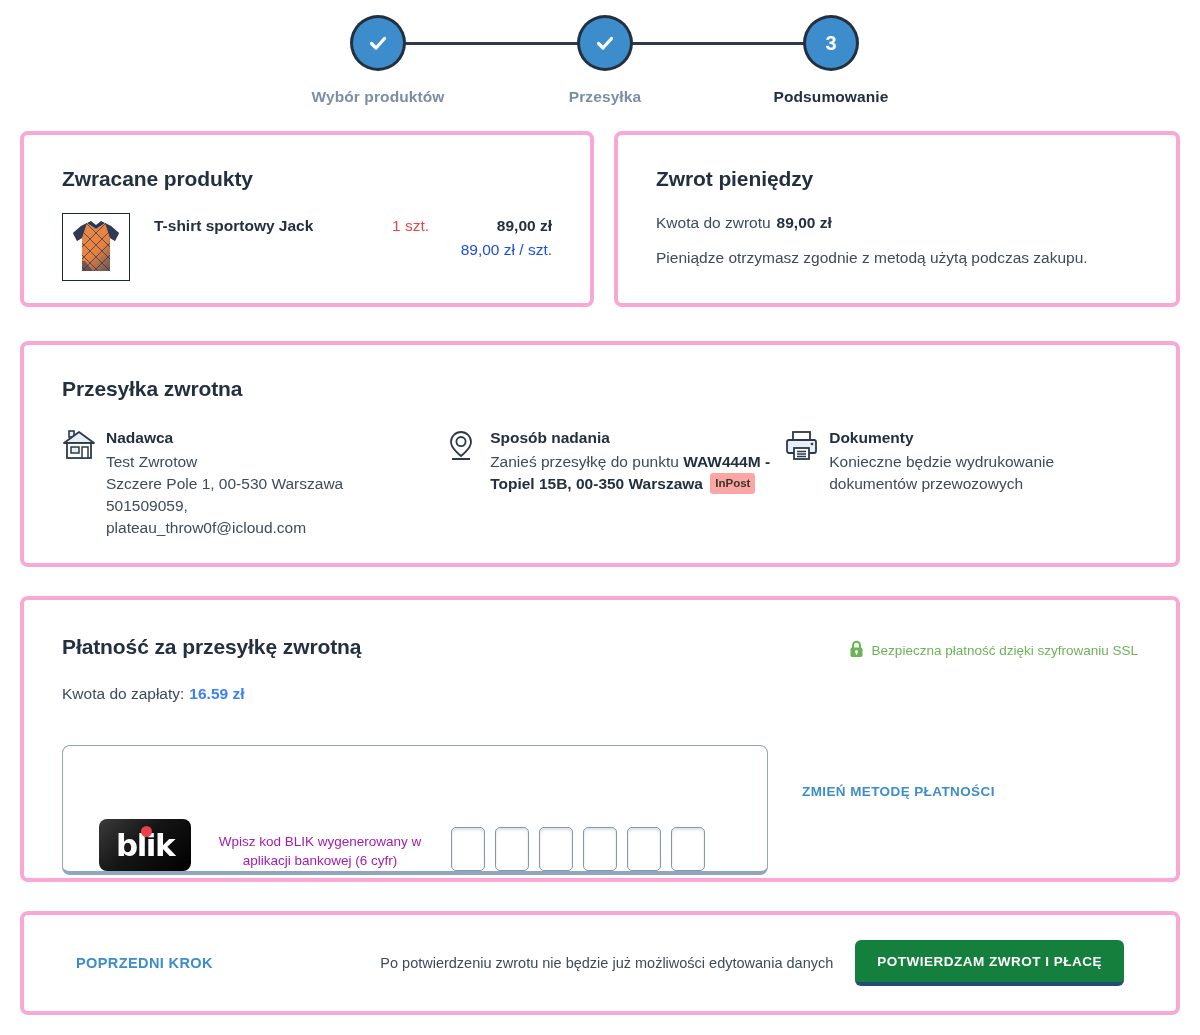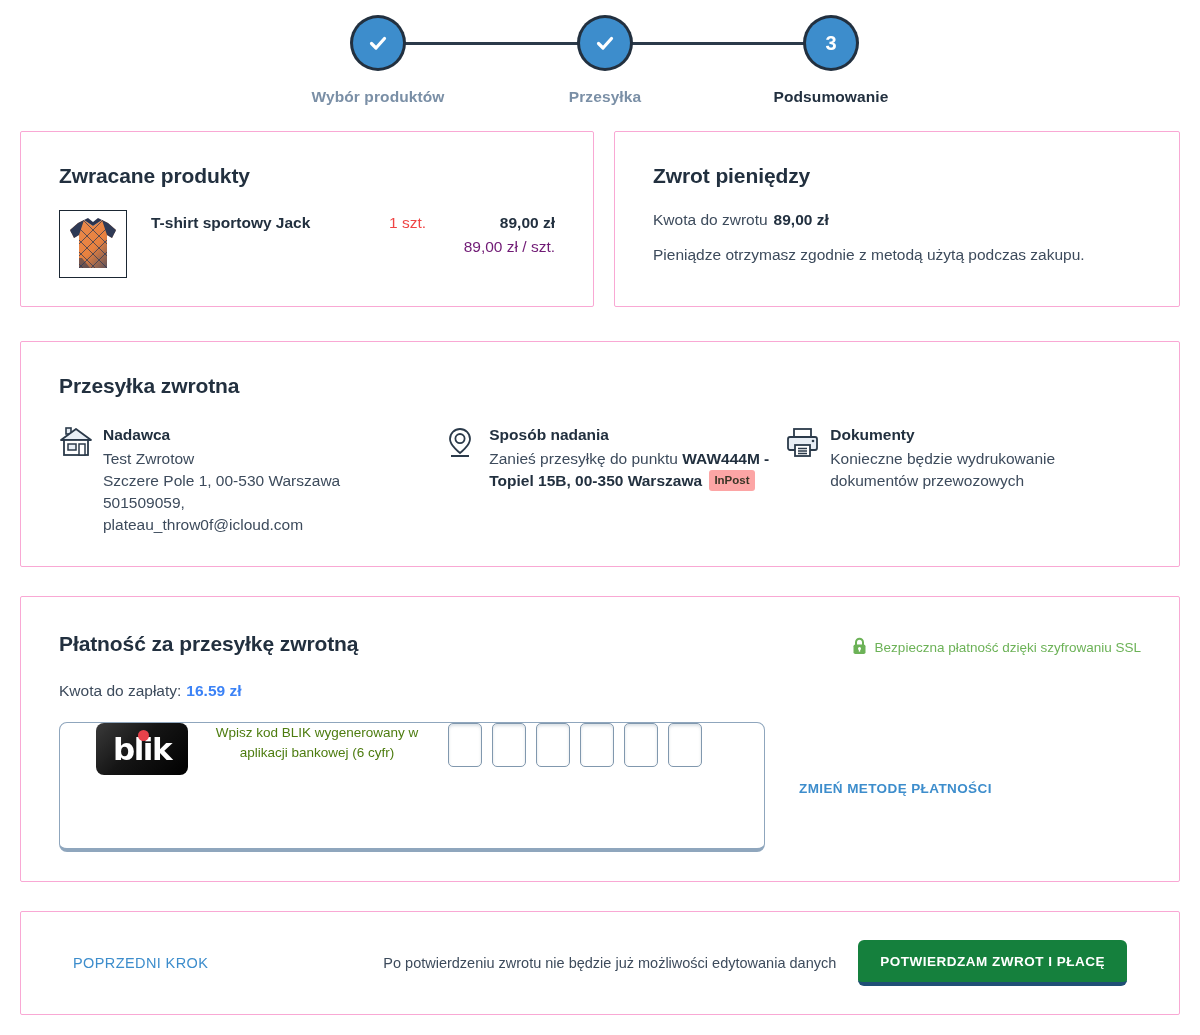--- a/index.html
+++ b/index.html
@@ -31,22 +31,22 @@
   .step .circle svg { display: block; }
   .step .label {
     margin-top: 20px; font-size: 15.5px; font-weight: bold;
     color: #7a8fa6; letter-spacing: .1px;
   }
   .step.current .label { color: #22303f; }
 
   
   .card {
     background: #fff;
-    border: 1px solid #f9a8d4;
-    border-radius: 2px;
+    border: 4px solid #f9a8d4;
+    border-radius: 8px;
     position: absolute;
   }
   .card-title {
     font-size: 21px; font-weight: bold; color: #22303f;
     letter-spacing: -0.1px;
   }
 
   
   #card-products { left: 20px; top: 131px; width: 574px; height: 176px; }
   #card-refund   { left: 614px; top: 131px; width: 566px; height: 176px; }
@@ -57,21 +57,21 @@
     width: 68px; height: 68px; border: 1px solid #1b2733;
     flex: 0 0 68px; overflow: hidden; background: #fff;
   }
   .prod-name {
     font-size: 15.5px; font-weight: bold; color: #22303f;
     margin-left: 24px; width: 238px; padding-top: 4px;
   }
   .prod-qty { font-size: 15.5px; color: #ef4444; padding-top: 4px; width: 62px; }
   .prod-prices { margin-left: auto; text-align: right; padding-top: 4px; }
   .prod-price { font-size: 15.5px; font-weight: bold; color: #22303f; }
-  .prod-unit { font-size: 15.5px; color: #701a75; margin-top: 6px; }
+  .prod-unit { font-size: 15.5px; color: #1d4ed8; margin-top: 6px; }
 
   .refund-line { font-size: 15.5px; color: #3d4b5c; margin-top: 23px; }
   .refund-line b { color: #22303f; margin-left: 6px; }
   .refund-note { font-size: 15.5px; color: #3d4b5c; margin-top: 17px; }
 
   
   #card-ship { left: 20px; top: 341px; width: 1160px; height: 226px; }
   .ship-cols { display: flex; margin-top: 26px; }
   .ship-col { display: flex; }
   .ship-col.c1 { width: 392px; }
@@ -91,62 +91,62 @@
   #card-pay { left: 20px; top: 596px; width: 1160px; height: 286px; }
   .pay-head { display: flex; align-items: center; }
   .ssl {
     margin-left: auto; display: flex; align-items: center; gap: 8px;
     color: #6cb257; font-size: 13.5px; padding-top: 8px;
   }
   .amount-line { font-size: 15.5px; color: #3d4b5c; margin-top: 24px; }
   .amount-line b { color: #3b82f6; margin-left: 5px; }
 
   .blik-box {
-    margin-top: 22px; width: 706px; height: 130px;
+    margin-top: 42px; width: 706px; height: 130px;
     border: 1px solid #8fa6bd; border-bottom: 4px solid #8fa6bd;
     border-radius: 8px;
-    display: flex; align-items: flex-start; padding: 0 36px;
+    display: flex; align-items: flex-end; padding: 0 36px;
     position: relative;
   }
   .blik-logo {
     width: 92px; height: 52px; border-radius: 8px; flex: 0 0 92px;
     background: linear-gradient(135deg, #3a3a3a 0%, #151515 45%, #000 100%);
     display: flex; align-items: center; justify-content: center;
     position: relative;
   }
   .blik-word {
     color: #fff; font-size: 31px; font-weight: bold;
     letter-spacing: -1.5px; font-family: "DejaVu Sans", sans-serif;
     line-height: 1;
   }
   .blik-dot {
     position: absolute; width: 11px; height: 11px; border-radius: 50%;
     background: #e8414a; left: 42px; top: 7px;
   }
   .blik-hint {
-    font-size: 13.5px; color: #4d7c0f; text-align: center;
+    font-size: 13.5px; color: #a21caf; text-align: center;
     width: 206px; margin-left: 26px; line-height: 1.45;
   }
   .blik-digits { display: flex; gap: 10px; margin-left: 28px; }
   .digit {
     width: 34px; height: 44px; border: 1px solid #8198ae;
     border-radius: 5px; background: #fff;
     box-shadow: inset 0 2px 3px rgba(150,165,180,.35);
   }
   .change-method {
     position: absolute; left: 798px; top: 780px;
     color: #3d8dcc; font-size: 13.5px; font-weight: bold;
     letter-spacing: .4px;
   }
 
   
   #card-foot { left: 20px; top: 911px; width: 1160px; height: 104px; }
   .foot-inner { display: flex; align-items: center; height: 100%; padding: 0 52px; }
   .prev-step {
-    color: #3d8dcc; font-size: 14.5px; font-weight: normal; letter-spacing: .4px;
+    color: #3d8dcc; font-size: 14.5px; font-weight: bold; letter-spacing: .4px;
   }
   .foot-note { margin-left: auto; font-size: 14.5px; color: #3d4b5c; }
   .btn-primary {
     margin-left: 22px;
     background: #15803d; color: #fff; border: none;
     border-bottom: 4px solid #1f4f75;
     border-radius: 6px; padding: 14px 22px 13px;
     font-size: 13.5px; font-weight: bold; letter-spacing: .5px;
     font-family: "Liberation Sans", sans-serif; cursor: pointer;
   }

